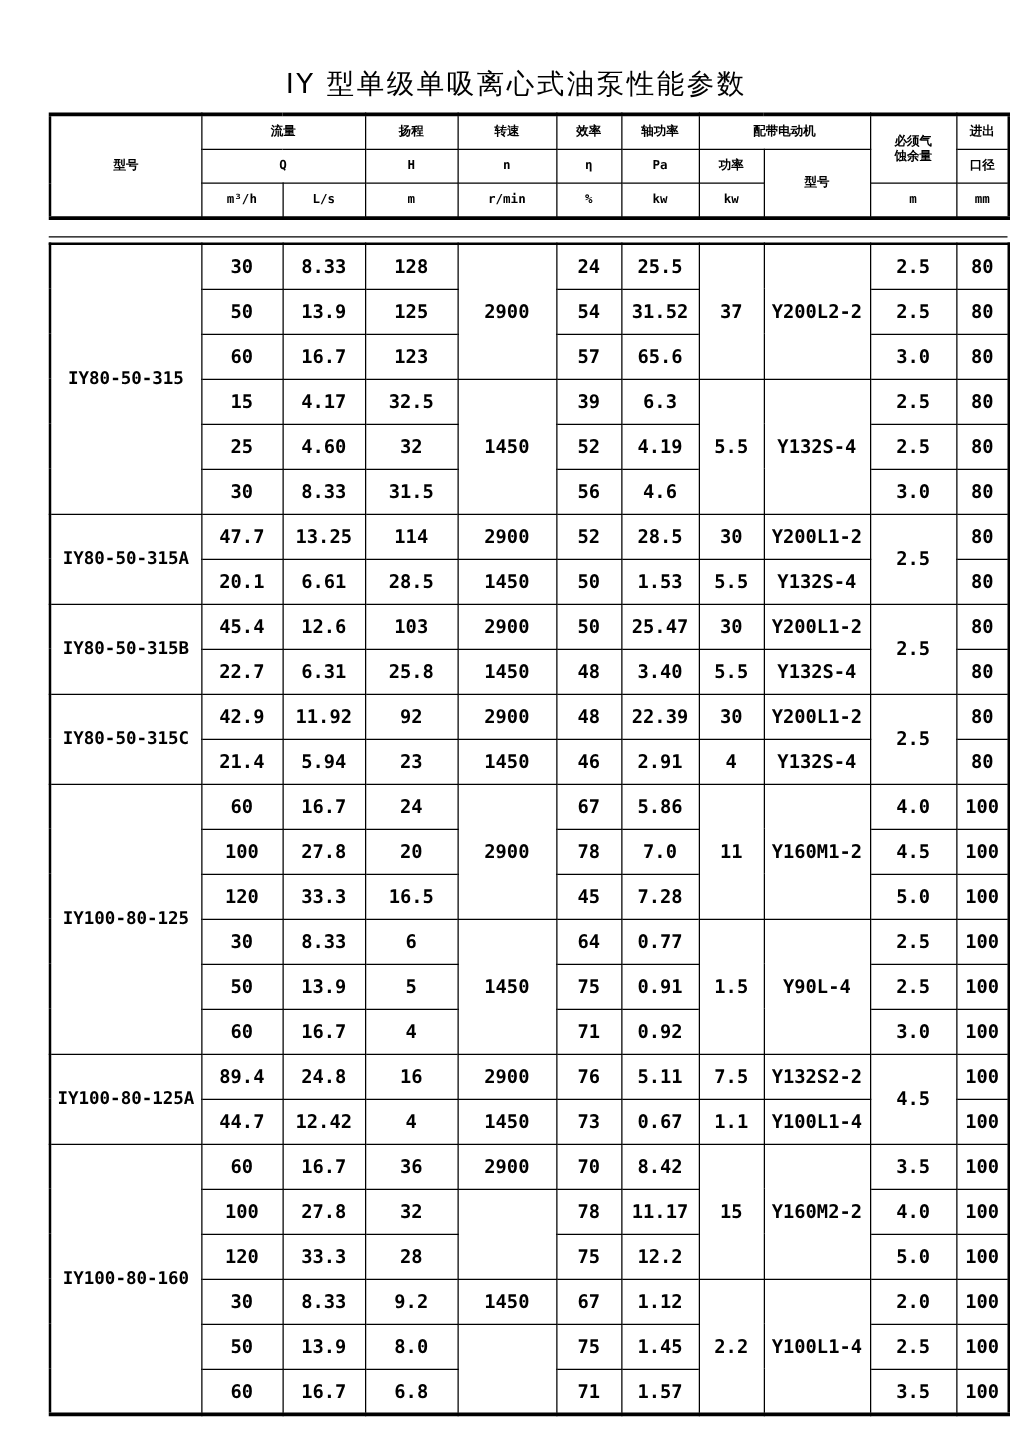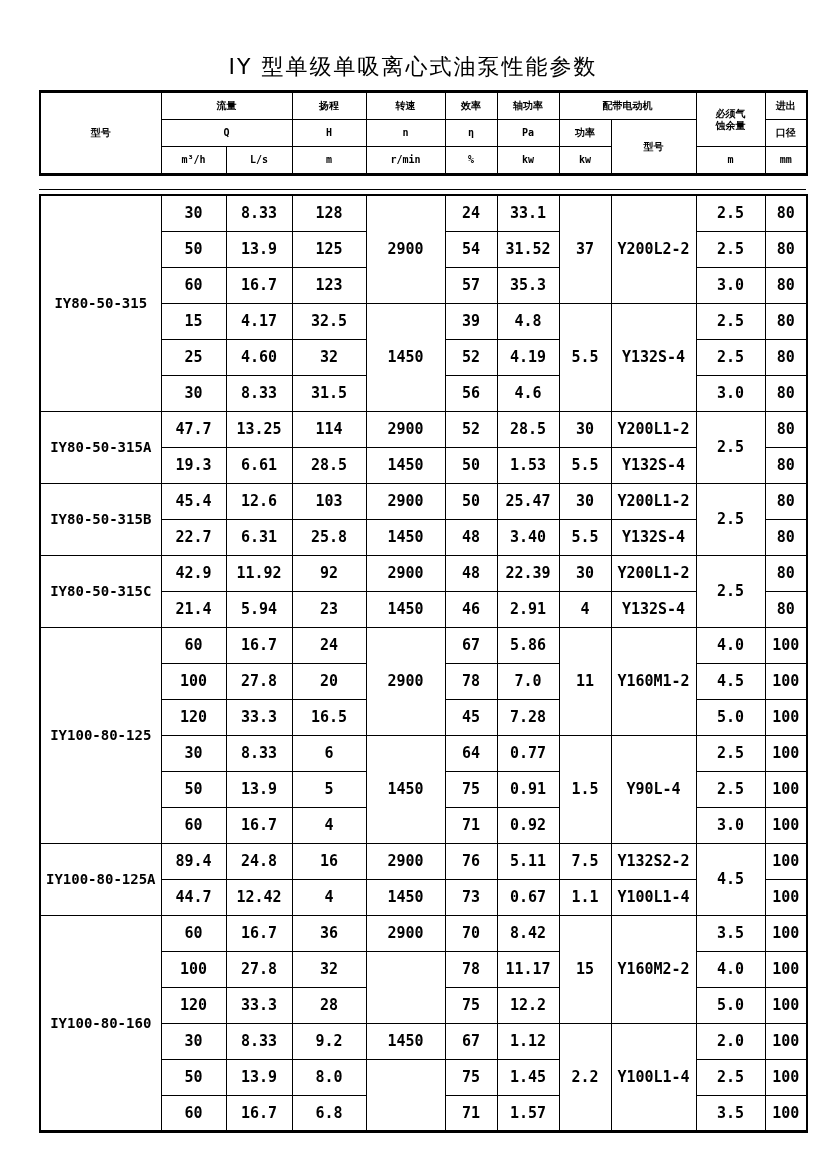--- a/index.html
+++ b/index.html
@@ -150,51 +150,51 @@
           <col style="width:42px">
       </colgroup>
     <tbody>
           <tr>
             <td rowspan="6" class="model">IY80-50-315</td>
             <td>30</td>
             <td>8.33</td>
             <td>128</td>
             <td rowspan="3">2900</td>
             <td>24</td>
-            <td>33.1</td>
+            <td>25.5</td>
             <td rowspan="3">37</td>
             <td rowspan="3">Y200L2-2</td>
             <td>2.5</td>
             <td>80</td>
           </tr>
           <tr>
             <td>50</td>
             <td>13.9</td>
             <td>125</td>
             <td>54</td>
             <td>31.52</td>
             <td>2.5</td>
             <td>80</td>
           </tr>
           <tr>
             <td>60</td>
             <td>16.7</td>
             <td>123</td>
             <td>57</td>
-            <td>35.3</td>
+            <td>65.6</td>
             <td>3.0</td>
             <td>80</td>
           </tr>
           <tr>
             <td>15</td>
             <td>4.17</td>
             <td>32.5</td>
             <td rowspan="3">1450</td>
             <td>39</td>
-            <td>4.8</td>
+            <td>6.3</td>
             <td rowspan="3">5.5</td>
             <td rowspan="3">Y132S-4</td>
             <td>2.5</td>
             <td>80</td>
           </tr>
           <tr>
             <td>25</td>
             <td>4.60</td>
             <td>32</td>
             <td>52</td>
@@ -220,21 +220,21 @@
             <td>114</td>
             <td>2900</td>
             <td>52</td>
             <td>28.5</td>
             <td>30</td>
             <td>Y200L1-2</td>
             <td rowspan="2">2.5</td>
             <td>80</td>
           </tr>
           <tr>
-            <td>19.3</td>
+            <td>20.1</td>
             <td>6.61</td>
             <td>28.5</td>
             <td>1450</td>
             <td>50</td>
             <td>1.53</td>
             <td>5.5</td>
             <td>Y132S-4</td>
             <td>80</td>
           </tr>
         </tbody>

